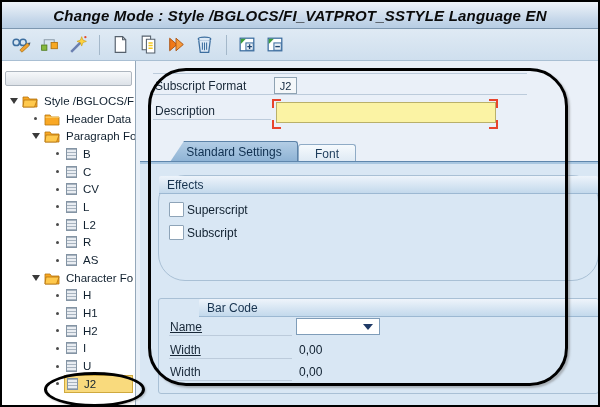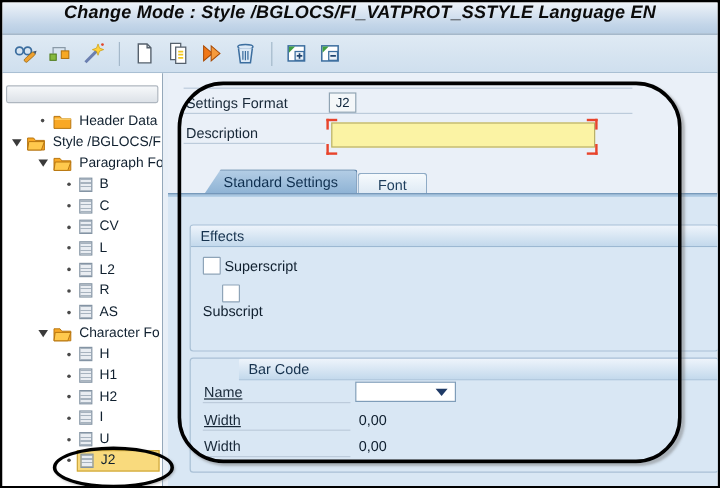--- a/index.html
+++ b/index.html
@@ -6,21 +6,21 @@
   #screen{
     position:relative;width:600px;height:407px;box-sizing:border-box;
     border:2px solid #000;background:#fff;overflow:hidden;
     font-family:"Liberation Sans",sans-serif;color:#10202f;
   }
   
   .titlebar{
     position:absolute;left:0;top:0;right:0;height:26px;
     background:linear-gradient(#eef3f9,#c4d6e9 70%,#b7cde3);
     border-bottom:1px solid #7d97b0;
-    display:flex;justify-content:center;
+    display:flex;align-items:center;justify-content:center;
   }
   .titlebar span{font-size:15px;font-weight:bold;font-style:italic;color:#0b0b0b;letter-spacing:.2px;}
   
   .toolbar{
     position:absolute;left:0;top:27px;right:0;height:32px;
     background:linear-gradient(#dfeaf4,#cfdfee);
     border-bottom:1px solid #a9bfd3;
     display:flex;align-items:center;padding-left:6px;box-sizing:border-box;
   }
   .tbtn{width:24px;height:24px;display:flex;align-items:center;justify-content:center;margin-right:2px;border:1px solid transparent;border-radius:2px;}
@@ -82,21 +82,21 @@
     border:1px solid #8fabc6;border-bottom:none;color:#1d3d5c;
     border-top-left-radius:3px;border-top-right-radius:3px;
   }
   .tabcontent{
     position:absolute;left:0;right:0;top:100px;bottom:0;
     background:#d9e7f4;border-top:1px solid #5f87ad;
     box-shadow:inset 0 2px 0 #a9c7e1;
   }
   
   .group{position:absolute;border:1px solid #a9c0d5;border-radius:3px;background:#d9e7f4;box-sizing:border-box;}
-  .group-effects{left:18px;top:126px;width:441px;height:106px;}
+  .group-effects{left:18px;top:114px;width:441px;height:106px;border-radius:27px;}
   .group-barcode{left:18px;top:237px;width:441px;height:96px;padding-left:40px;}
   .ghead{
     height:17px;background:linear-gradient(#eef4fb,#c3d9ec);
     border-bottom:1px solid #9cb8d2;display:flex;align-items:center;
     font-size:12px;color:#16324e;padding-left:8px;
     border-top-left-radius:2px;border-top-right-radius:2px;
   }
   .cbrow{position:absolute;display:flex;align-items:center;font-size:12px;}
   .checkbox{width:13px;height:13px;background:#fff;border:1px solid #8ea4b8;border-radius:1px;margin-right:3px;flex:none;}
   .glabel{position:absolute;font-size:12px;color:#182838;}
@@ -197,44 +197,44 @@
         <rect x="8.5" y="8.5" width="7" height="7" fill="#eaf1f8" stroke="#3c6e9f" stroke-width="1"></rect>
         <path d="M9.8 12 h4.4" stroke="#20456f" stroke-width="1.3"></path>
       </svg>
     </div>
   </div>
 
   <div class="tree-panel">
     <div class="tree-header"></div>
     <div class="tree-list">
 
+      <div class="trow lv0">
+        <span class="exp">
+            <span class="tri"></span>
+          </span>
+        <span class="ticon">
+            <svg width="16" height="14" viewBox="0 0 16 14">
+              <path d="M1 3 h5 l1.5 2 H15 v8 H1 z" fill="#f9a825" stroke="#b5730e" stroke-width=".8"></path>
+              <path d="M2 6 h13 l-2.5 7 H1 z" fill="#ffc94d" stroke="#b5730e" stroke-width=".8"></path>
+            </svg>
+          </span>
+        <span class="tlabel">Style /BGLOCS/F</span>
+      </div>
+
       <div class="trow lv1">
         <span class="exp">
             <span class="dot"></span>
           </span>
         <span class="ticon">
             <svg width="16" height="14" viewBox="0 0 16 14">
               <path d="M1 3 h5 l1.5 2 H15 v8 H1 z" fill="#f9a825" stroke="#b5730e" stroke-width=".8"></path>
               <path d="M1.5 5.2 H15" stroke="#ffd97a" stroke-width="1"></path>
             </svg>
           </span>
         <span class="tlabel">Header Data</span>
-      </div>
-
-      <div class="trow lv0">
-        <span class="exp">
-            <span class="tri"></span>
-          </span>
-        <span class="ticon">
-            <svg width="16" height="14" viewBox="0 0 16 14">
-              <path d="M1 3 h5 l1.5 2 H15 v8 H1 z" fill="#f9a825" stroke="#b5730e" stroke-width=".8"></path>
-              <path d="M2 6 h13 l-2.5 7 H1 z" fill="#ffc94d" stroke="#b5730e" stroke-width=".8"></path>
-            </svg>
-          </span>
-        <span class="tlabel">Style /BGLOCS/F</span>
       </div>
 
       <div class="trow lv1">
         <span class="exp">
             <span class="tri"></span>
           </span>
         <span class="ticon">
             <svg width="16" height="14" viewBox="0 0 16 14">
               <path d="M1 3 h5 l1.5 2 H15 v8 H1 z" fill="#f9a825" stroke="#b5730e" stroke-width=".8"></path>
               <path d="M2 6 h13 l-2.5 7 H1 z" fill="#ffc94d" stroke="#b5730e" stroke-width=".8"></path>
@@ -376,21 +376,21 @@
           <span class="tlabel">J2</span>
         </span>
       </div>
     </div>
   </div>
 
   <div class="splitter"></div>
 
   <div class="main">
     <div class="fline" style="left:13px;top:12px;width:374px;"></div>
-    <span class="flabel" style="left:15px;top:18px;">Settings Format</span>
+    <span class="flabel" style="left:15px;top:18px;">Subscript Format</span>
     <div class="fline" style="left:13px;top:33px;width:374px;"></div>
     <div class="cfbox">J2</div>
 
     <span class="flabel" style="left:15px;top:43px;">Description</span>
     <div class="fline" style="left:13px;top:58px;width:118px;"></div>
     <input class="descfield" value="" style="">
     <span class="cb cb-tl" style="left:132px;top:38px;"></span>
     <span class="cb cb-tr" style="left:349px;top:38px;"></span>
     <span class="cb cb-bl" style="left:132px;top:59px;"></span>
     <span class="cb cb-br" style="left:349px;top:59px;"></span>
@@ -403,21 +403,21 @@
     </div>
 
     <div class="tabcontent"></div>
 
     <div class="group group-effects">
       <div class="ghead">Effects</div>
       <div class="cbrow" style="left:10px;top:26px;align-items:center;">
         <span class="checkbox"></span>
         <span>Superscript</span>
       </div>
-      <div class="cbrow" style="left:10px;top:49px;flex-direction:column;">
+      <div class="cbrow" style="left:10px;top:49px;">
         <span class="checkbox"></span>
         <span>Subscript</span>
       </div>
     </div>
 
     <div class="group group-barcode">
       <div class="ghead">Bar Code</div>
 
       <span class="glabel" style="left:11px;top:21px;text-decoration:underline;">Name</span>
       <div class="gline" style="left:10px;top:36px;width:123px;"></div>

